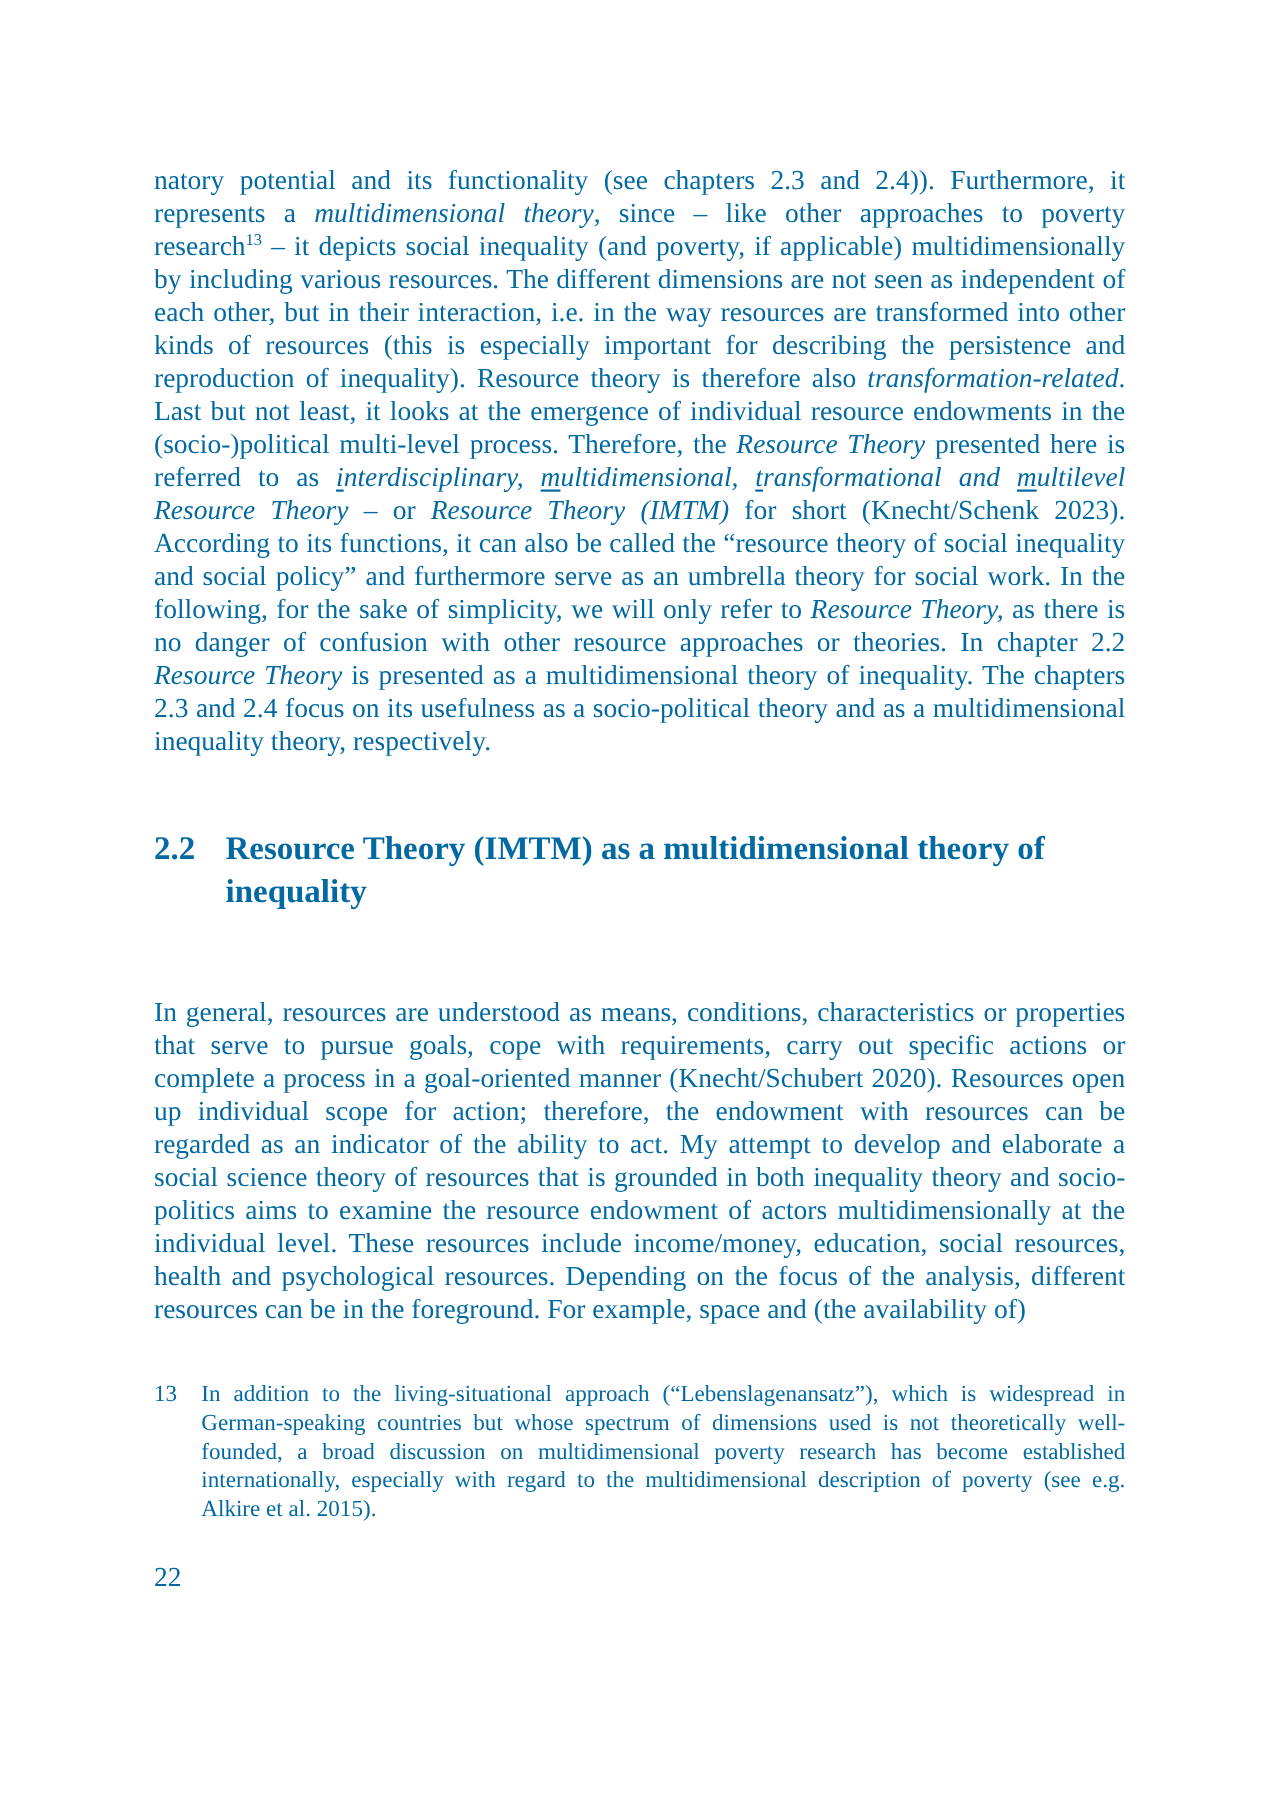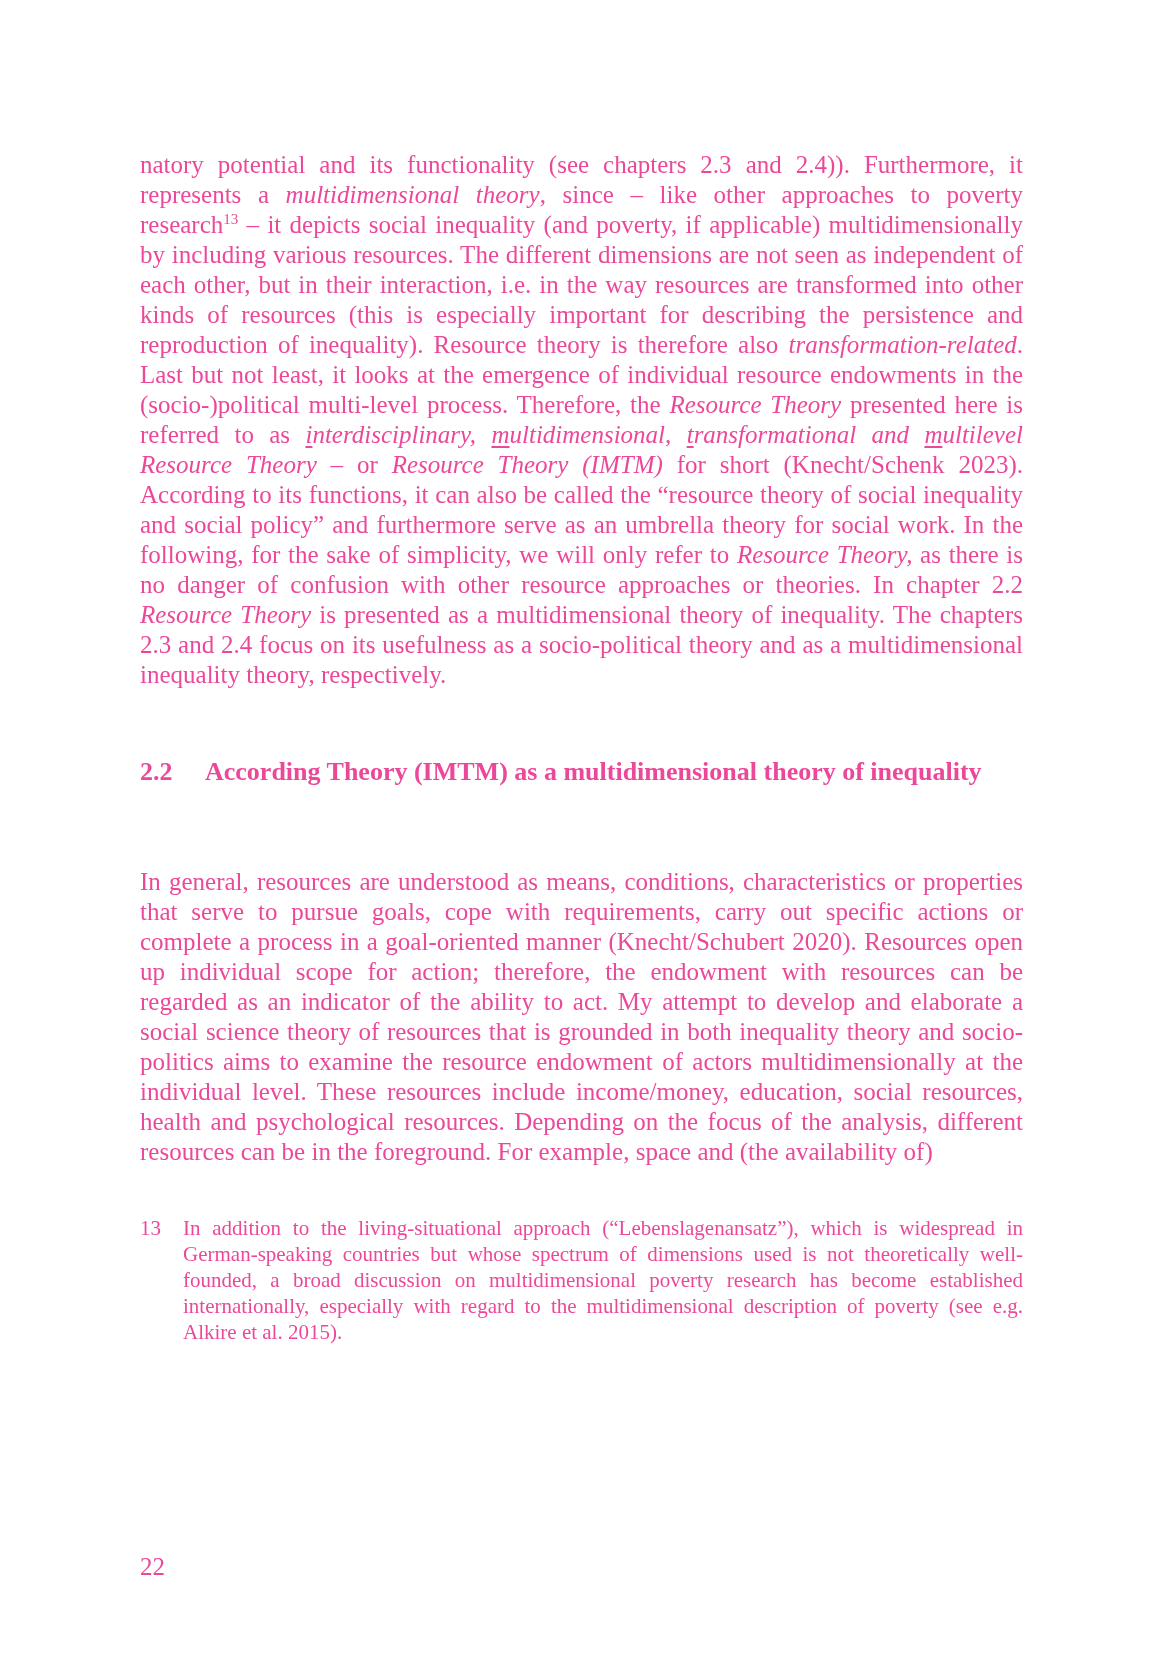--- a/index.html
+++ b/index.html
@@ -5,69 +5,69 @@
   html, body { margin: 0; padding: 0; background: #e9e9e9; }
   .page {
     width: 1165px;
     height: 1654px;
     margin: 0 auto;
     background: #ffffff;
     box-sizing: border-box;
     padding: 150px 142px 0 140px;
     position: relative;
     font-family: "Liberation Serif", "DejaVu Serif", serif;
-    color: #ec4899;
+    color: #0369a1;
   }
   .body-text {
     font-size: 25px;
     line-height: 30px;
     text-align: justify;
   }
   .body-text sup {
     font-size: 0.6em;
     line-height: 0;
     vertical-align: super;
   }
   .i { font-style: italic; }
   .u { text-decoration: underline; text-underline-offset: 3px; }
   .heading {
     display: flex;
     margin-top: 62px;
     font-weight: bold;
-    font-size: 26px;
+    font-size: 30px;
     line-height: 39px;
   }
   .heading-number { flex: 0 0 65px; }
   .heading-text { flex: 1; }
   .para-intro { margin-top: 76px; }
   .footnote {
     display: flex;
     margin-top: 48px;
     font-size: 21px;
     line-height: 26px;
   }
   .footnote-number { flex: 0 0 43px; }
   .footnote-text { flex: 1; text-align: justify; font-family: Liberation Serif, serif; }
   .page-number {
     position: absolute;
     left: 140px;
-    top: 1553px;
+    top: 1421px;
     font-size: 25px;
   }
 </style>
 </head>
 <body>
 
 <div class="page">
 
   <p class="body-text" style="margin:0;"><span>natory potential and its functionality (see chapters 2.3 and 2.4)). Furthermore, it represents a </span><span class="i">multidimensional theory</span><span>, since – like other approaches to poverty research</span><sup>13</sup><span> – it depicts social inequality (and poverty, if applicable) multidimensionally by including various resources. The different dimensions are not seen as independent of each other, but in their interaction, i.e. in the way resources are transformed into other kinds of resources (this is especially important for describing the persistence and reproduction of inequality). Resource theory is therefore also </span><span class="i">transformation-related</span><span>. Last but not least, it looks at the emergence of individual resource endowments in the (socio-)political multi-level process. Therefore, the </span><span class="i">Resource Theory</span><span> presented here is referred to as </span><span class="i u">i</span><span class="i">nterdisciplinary, </span><span class="i u">m</span><span class="i">ultidimensional, </span><span class="i u">t</span><span class="i">ransformational and </span><span class="i u">m</span><span class="i">ultilevel Resource Theory</span><span> – or </span><span class="i">Resource Theory (IMTM)</span><span> for short (Knecht/Schenk 2023). According to its functions, it can also be called the “resource theory of social inequality and social policy” and furthermore serve as an umbrella theory for social work. In the following, for the sake of simplicity, we will only refer to </span><span class="i">Resource Theory,</span><span> as there is no danger of confusion with other resource approaches or theories. In chapter 2.2 </span><span class="i">Resource Theory</span><span> is presented as a multidimensional theory of inequality. The chapters 2.3 and 2.4 focus on its usefulness as a socio-political theory and as a multidimensional inequality theory, respectively.</span></p>
 
   <div class="heading">
     <span class="heading-number">2.2</span>
-    <span class="heading-text">According Theory (IMTM) as a multidimensional theory of inequality</span>
+    <span class="heading-text">Resource Theory (IMTM) as a multidimensional theory of inequality</span>
   </div>
 
   <p class="body-text para-intro" style="margin-bottom:0;">In general, resources are understood as means, conditions, characteristics or properties that serve to pursue goals, cope with requirements, carry out specific actions or complete a process in a goal-oriented manner (Knecht/Schubert 2020). Resources open up individual scope for action; therefore, the endowment with resources can be regarded as an indicator of the ability to act. My attempt to develop and elaborate a social science theory of resources that is grounded in both inequality theory and socio-politics aims to examine the resource endowment of actors multidimensionally at the individual level. These resources include income/money, education, social resources, health and psychological resources. Depending on the focus of the analysis, different resources can be in the foreground. For example, space and (the availability of)</p>
 
   <div class="footnote">
     <span class="footnote-number">13</span>
     <span class="footnote-text">In addition to the living-situational approach (“Lebenslagenansatz”), which is widespread in German-speaking countries but whose spectrum of dimensions used is not theoretically well-founded, a broad discussion on multidimensional poverty research has become established internationally, especially with regard to the multidimensional description of poverty (see e.g. Alkire et al. 2015).</span>
   </div>
 
   <div class="page-number">22</div>

